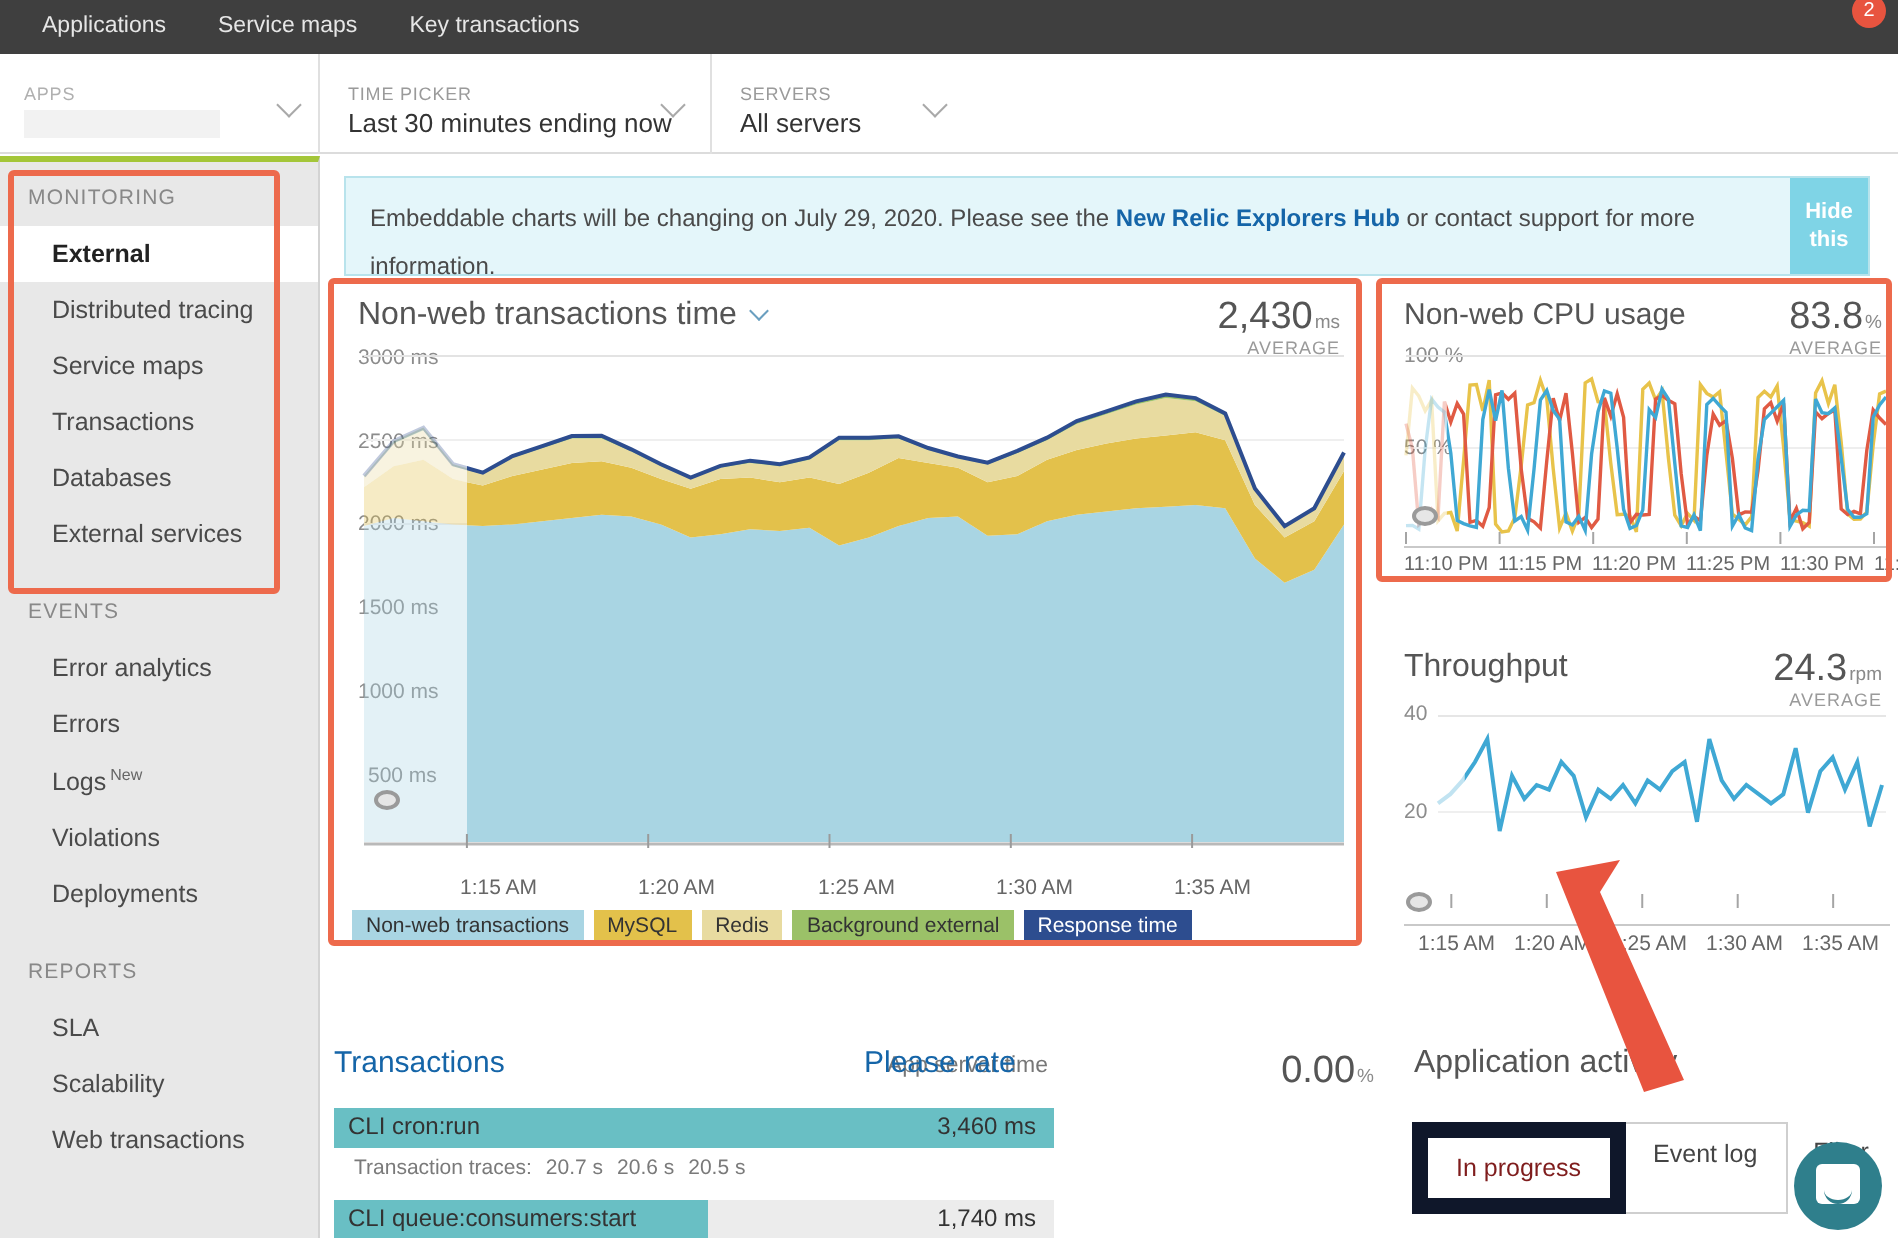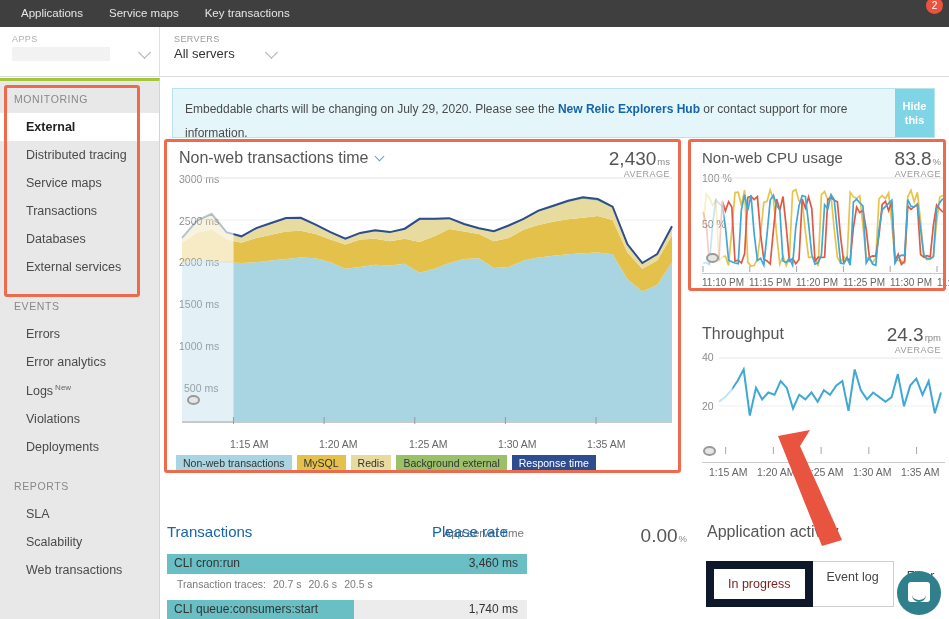--- a/index.html
+++ b/index.html
@@ -36,21 +36,21 @@
     width: 949px; height: 50px;
     background: #fff;
     border-bottom: 1px solid #dcdcdc;
     display: flex;
   }
   .picker {
     position: relative;
     height: 50px;
     border-right: 1px solid #e0e0e0;
     padding: 7px 12px 0 12px;
-    display: flex; flex-direction: column; justify-content: flex-start;
+    display: flex; flex-direction: column; justify-content: center;
     cursor: pointer;
   }
   .picker.apps { width: 160px; }
   .picker.time { width: 196px; padding-left: 14px; }
   .picker.servers { width: 130px; padding-left: 14px; border-right: none; }
   .picker-label {
     font-size: 9px; color: #9a9a9a;
     letter-spacing: .4px; text-transform: uppercase;
     line-height: 11px;
     margin-bottom: 1px;
@@ -301,20 +301,25 @@
   <div class="topnav-item">Service maps</div>
   <div class="topnav-item">Key transactions</div>
 </div>
 
 <div class="subbar">
   <div class="picker apps">
     <div class="picker-label">APPS</div>
     <div class="apps-blur"></div>
     <span class="chevron"></span>
   </div>
+  <div class="picker time">
+    <div class="picker-label">TIME PICKER</div>
+    <div class="picker-value">Last 30 minutes ending now</div>
+    <span class="chevron"></span>
+  </div>
   <div class="picker servers">
     <div class="picker-label">SERVERS</div>
     <div class="picker-value">All servers</div>
     <span class="chevron"></span>
   </div>
 </div>
 
 <div class="sidebar">
 
   <div class="side-group-title">MONITORING</div>
@@ -332,24 +337,24 @@
   </div>
   <div class="side-item">
     <span>Databases</span>
   </div>
   <div class="side-item">
     <span>External services</span>
   </div>
 
   <div class="side-group-title" style="padding-top:19px">EVENTS</div>
   <div class="side-item">
+    <span>Error analytics</span>
+  </div>
+  <div class="side-item">
     <span>Errors</span>
-  </div>
-  <div class="side-item">
-    <span>Error analytics</span>
   </div>
   <div class="side-item">
     <span>Logs</span><span class="badge-new">New</span>
   </div>
   <div class="side-item">
     <span>Violations</span>
   </div>
   <div class="side-item">
     <span>Deployments</span>
   </div>

